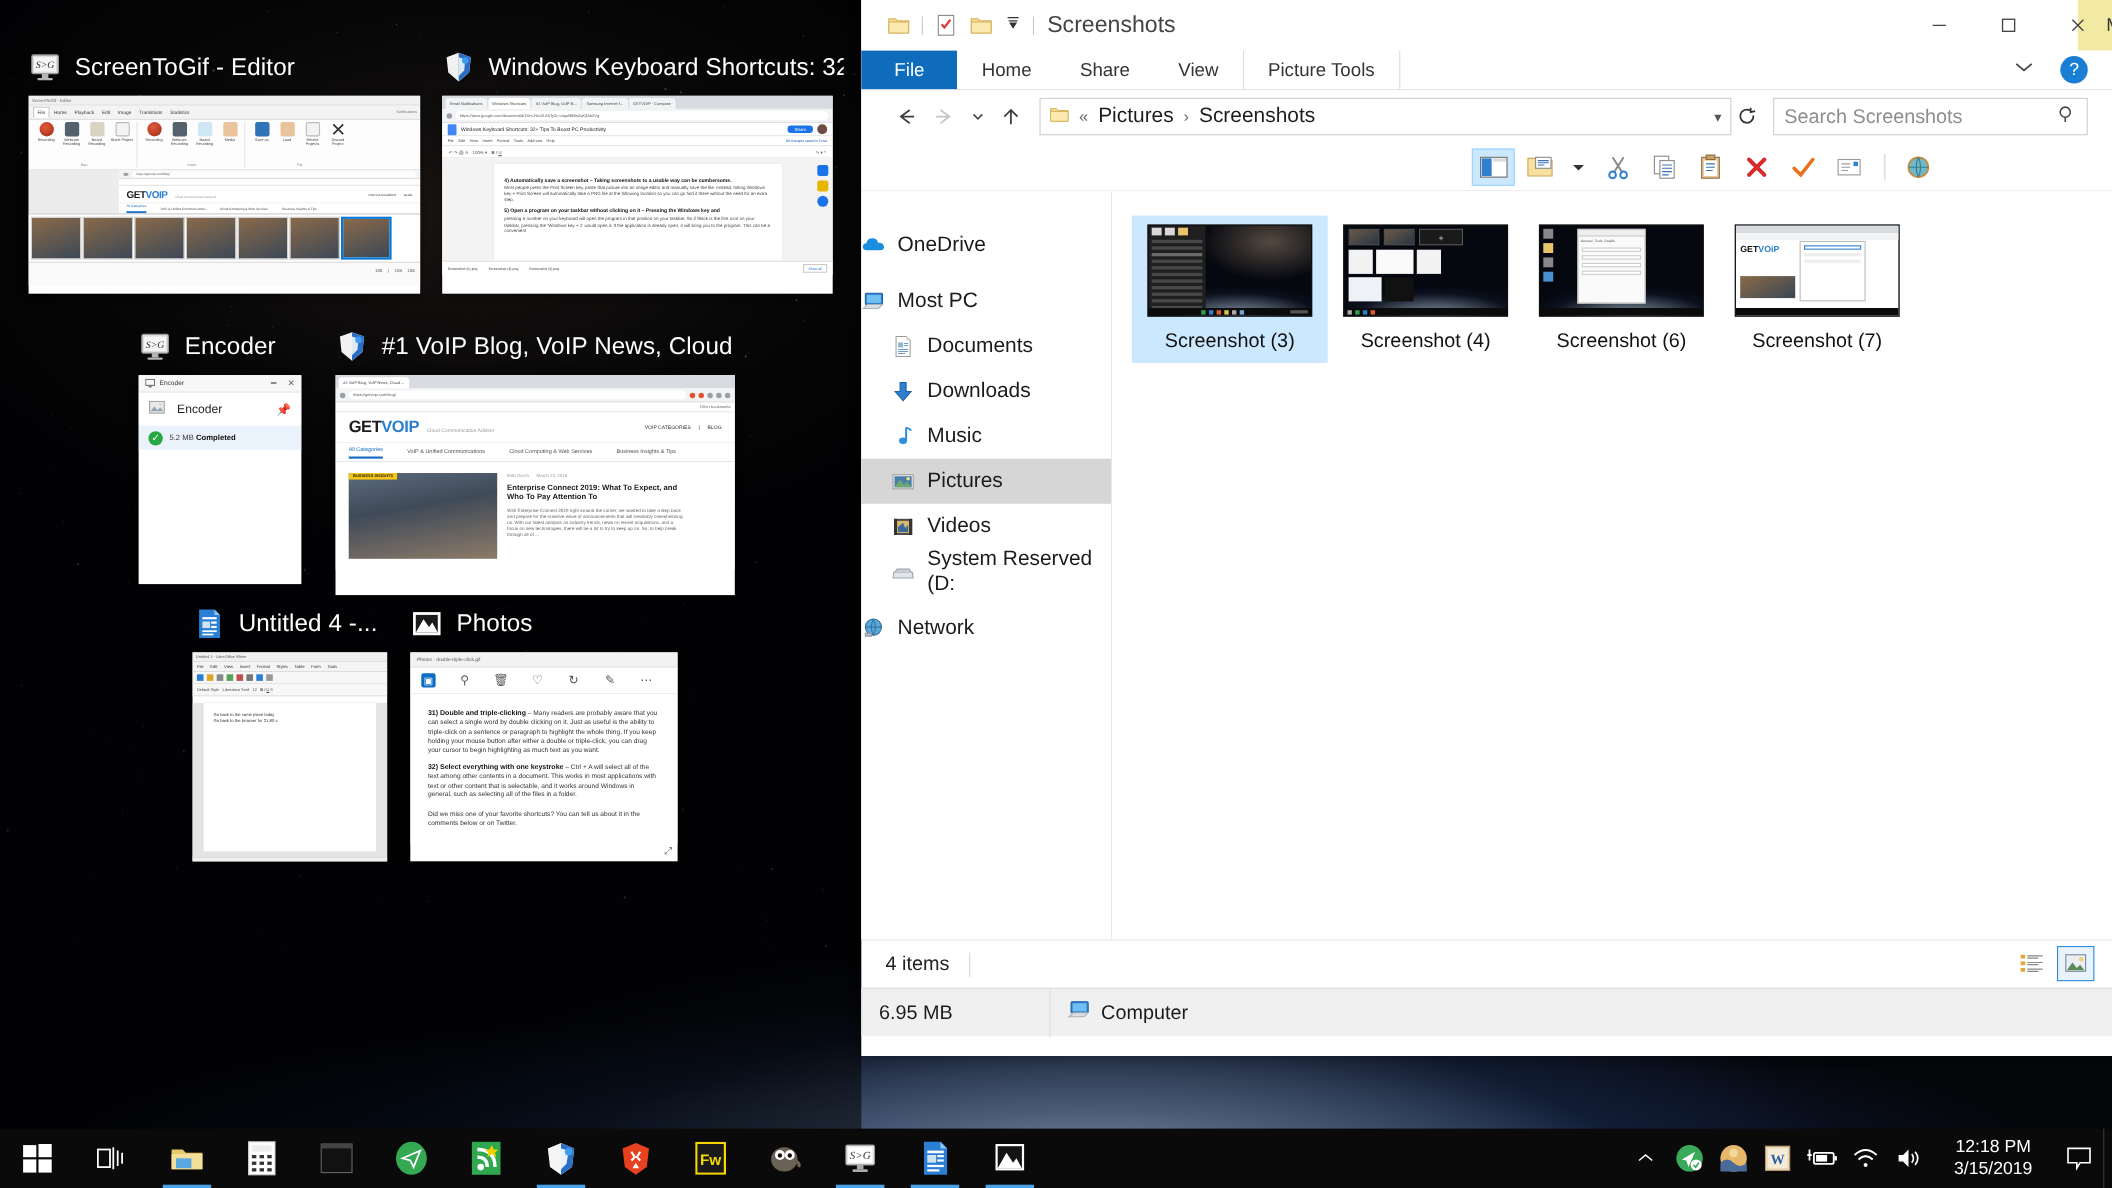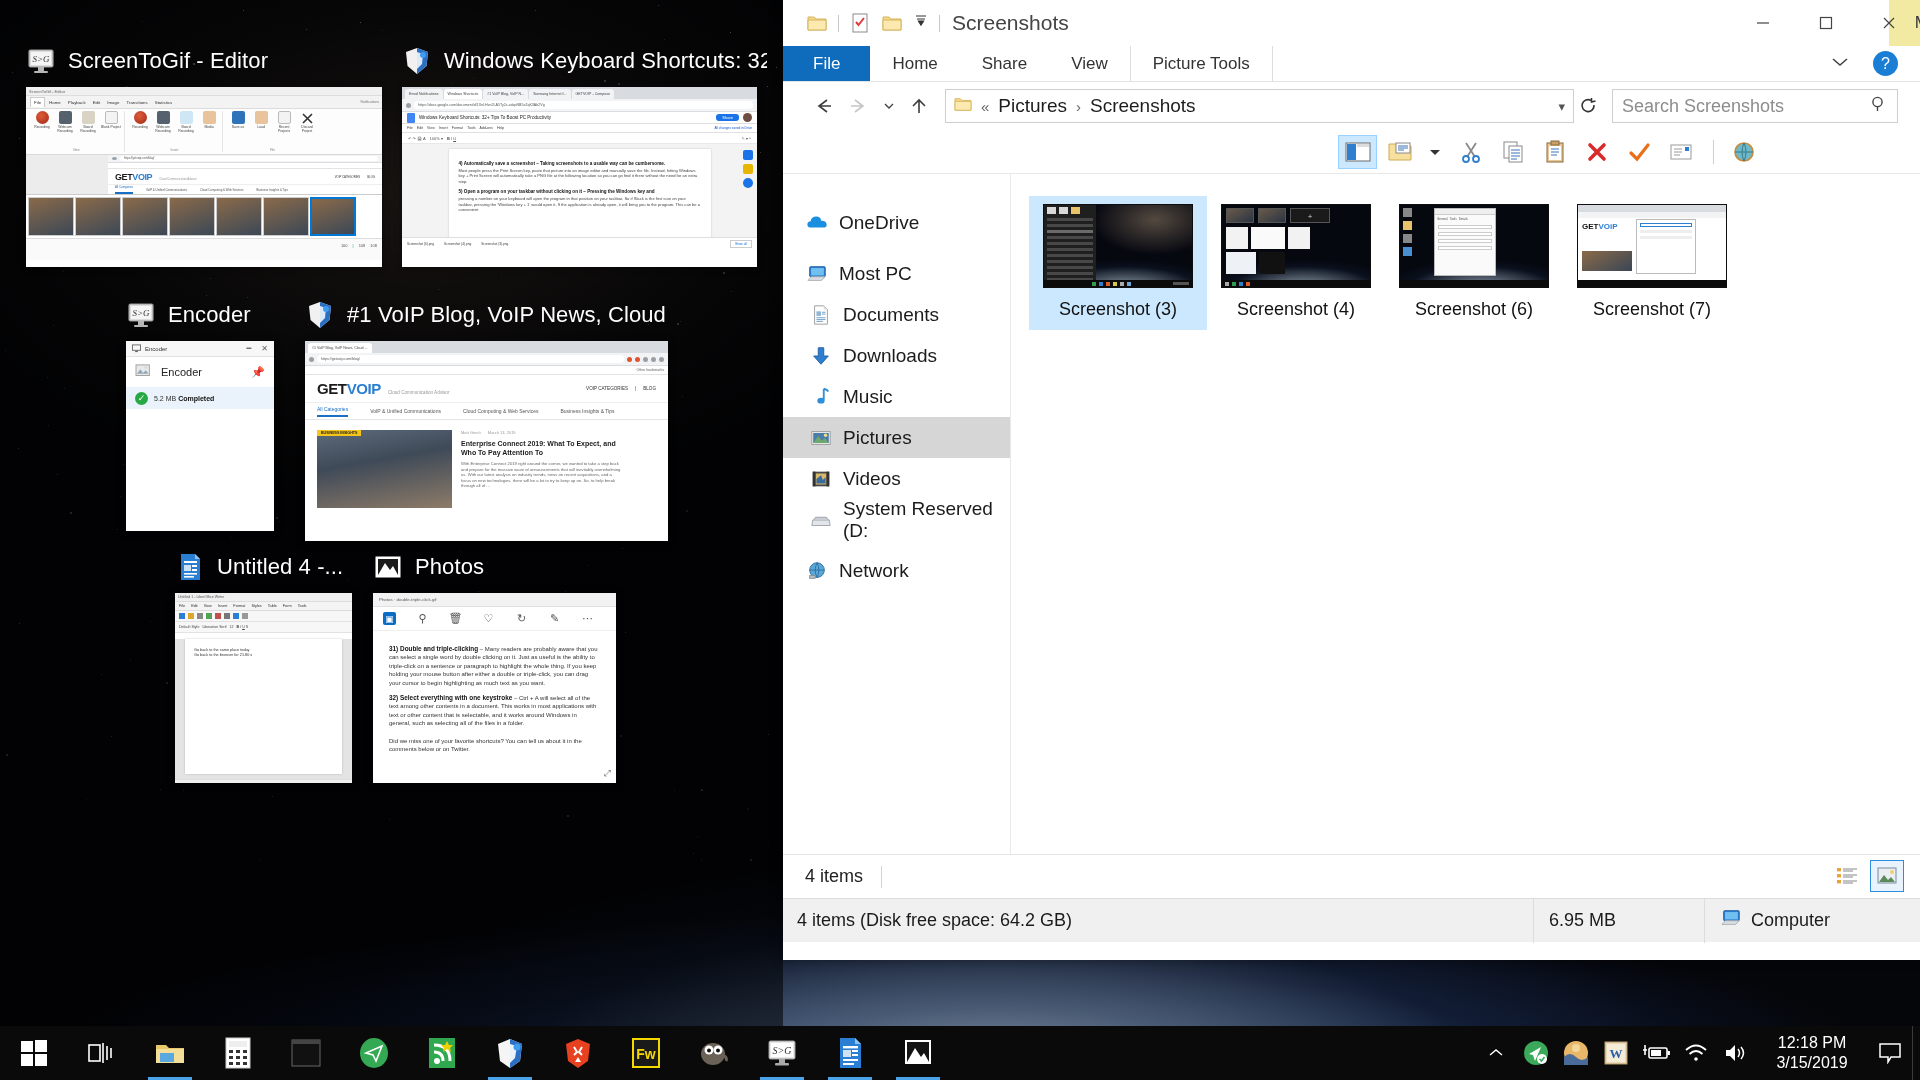--- a/index.html
+++ b/index.html
@@ -169,21 +169,21 @@
   }
   .searchbox input::placeholder{color:#8d8d8d;}
 
   .ex-toolbar{height:44px;display:flex;align-items:center;gap:0;padding-left:555px;border-bottom:1px solid #e8e8e8;background:#fff;}
   .tb-ic{width:39px;height:34px;display:flex;align-items:center;justify-content:center;margin-right:3px;}
   .tb-ic.sel{background:#cce8ff;border:1px solid #99d1ff;}
   .tb-sep{width:1px;height:24px;background:#cfcfcf;margin:0 10px;}
 
   .ex-main{display:flex;height:680px;}
   .navpane{width:228px;padding-top:28px;background:#fff;border-right:1px solid #e9e9e9;}
-  .nav-item{height:41px;display:flex;align-items:center;gap:11px;padding-left:23px;font-size:19px;color:#1b1b1b;}
+  .nav-item{height:41px;display:flex;align-items:center;gap:11px;font-size:19px;color:#1b1b1b;}
   .nav-item.child{padding-left:27px;}
   .nav-item.sel{background:#d6d6d6;}
   .nav-gap{height:10px;}
   .nav-ic{width:22px;height:22px;flex:0 0 22px;position:relative;}
 
   .filepane{flex:1;padding:22px 0 0 18px;background:#fff;}
   .fgrid{display:flex;flex-wrap:wrap;gap:0;}
   .fitem{width:178px;padding:8px 6px 10px;display:flex;flex-direction:column;align-items:center;}
   .fitem.sel{background:#cce8ff;}
   .fthumb{width:150px;height:84px;background:#111;overflow:hidden;position:relative;border:1px solid rgba(0,0,0,.15);}
@@ -1584,21 +1584,20 @@
           <svg width="22" height="20" viewBox="0 0 22 20">
               <rect x="2" y="2" width="18" height="15" fill="#eaeef2" stroke="#7a8a9a"></rect>
               <path d="M3 16 L8 9 L12 14 L15 11 L19 16 Z" fill="#5a8a5a"></path>
               <circle cx="16" cy="6" r="2" fill="#f0d070"></circle>
             </svg>
         </span>
       </div>
     </div>
 
     <div class="ex-status">
-      <span class="st-1">4 items (Disk free space: 64.2 GB)</span>
       <span class="st-sep"></span>
       <span class="st-2">6.95 MB</span>
       <span class="st-sep"></span>
       <span class="st-3">
         <span>
           <svg viewBox="0 0 24 24" width="22" height="22">
               <rect x="4" y="4" width="17" height="11" rx="1" fill="#2f7fd0" stroke="#1f5f9f"></rect>
               <rect x="5.5" y="5.5" width="14" height="8" fill="#6fc0f0"></rect>
               <path d="M2 19 H17 L21 15 H6 Z" fill="#d8dde2" stroke="#a8b0b8"></path>
             </svg>

